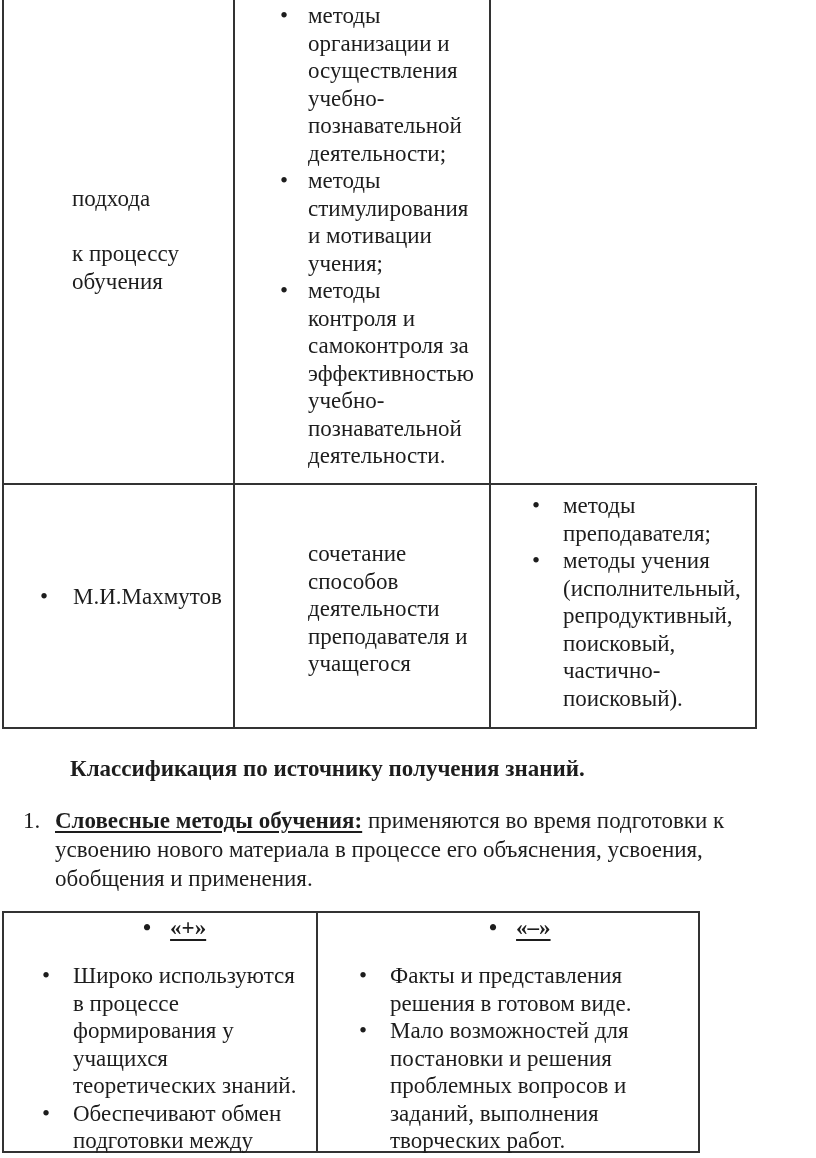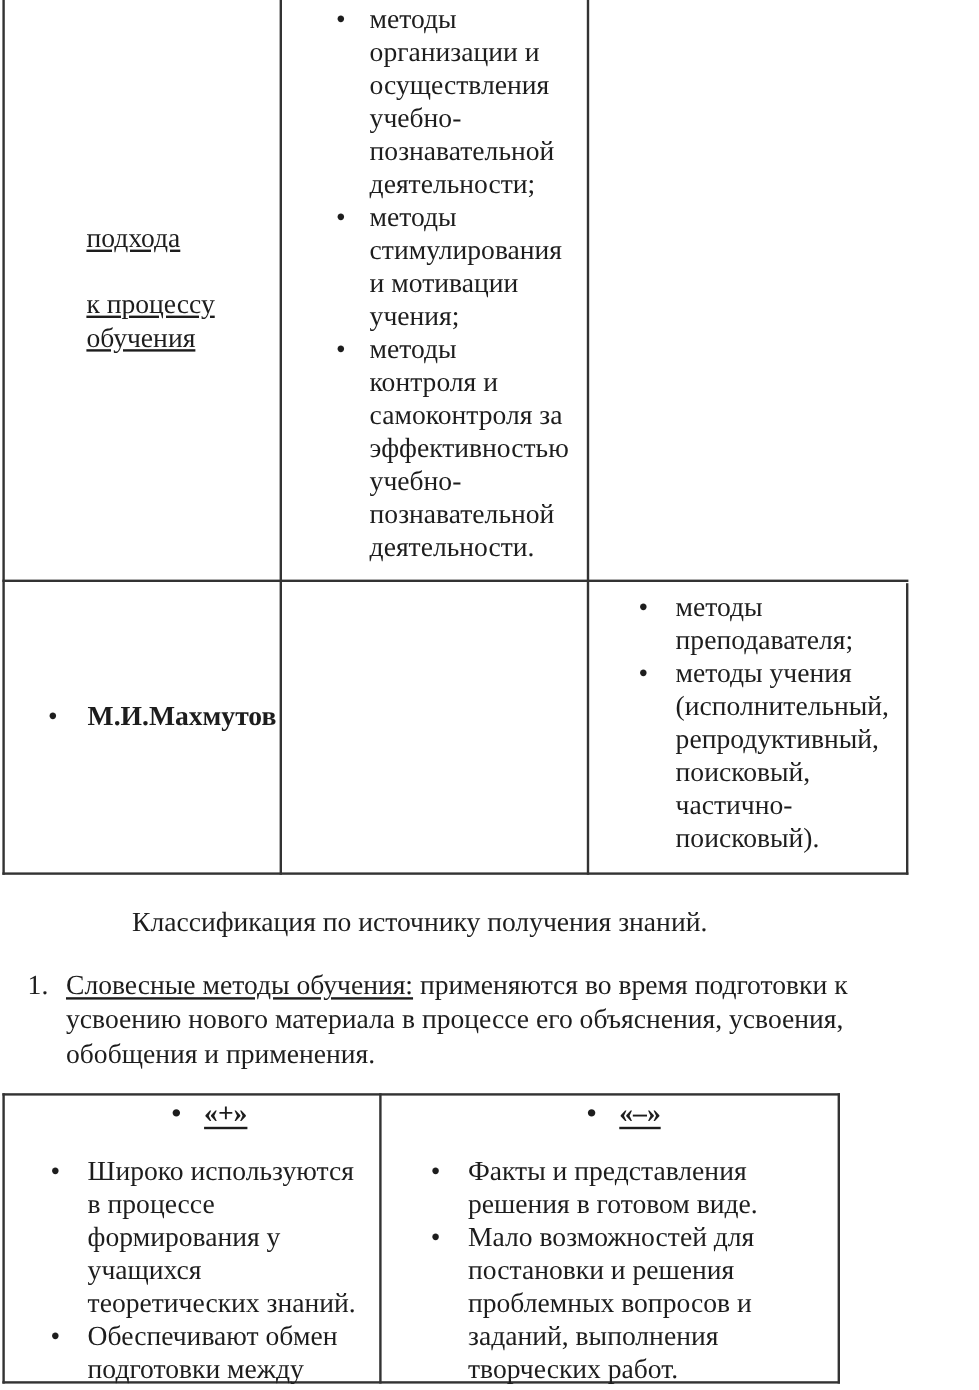--- a/index.html
+++ b/index.html
@@ -8,52 +8,51 @@
     width:816px; height:1158px;
     background:#ffffff;
     overflow:hidden;
     font-family:"Liberation Serif", serif;
     font-size:23px;
     line-height:27.5px;
     color:#1d1d1d;
   }
   .abs { position:absolute; }
   .line { position:absolute; background:#333333; }
-  .pre  { white-space:pre-line;text-decoration:underline; }
+  .pre  { white-space:pre-line; }
 
   
   .item { position:relative; }
   .item .item-text { padding-left:31px; white-space:pre-line; }
   .item.pad28 .item-text { padding-left:28px; }
-  .item.pad33 .item-text { padding-left:33px;font-weight:bold; }
+  .item.pad33 .item-text { padding-left:33px; }
   .bullet {
     position:absolute; left:0; top:0;
     font-size:23px; line-height:27.5px;
   }
 
   
   .t2h { position:absolute; display:flex; gap:19px; font-weight:bold; }
   .t2h .hdr-text {
     text-decoration:underline;
     text-decoration-thickness:2px;
     text-underline-offset:4px;
   }
 
   .heading {
     position:absolute;
-    font-weight:normal;
+    font-weight:bold;
     line-height:29px;
     white-space:nowrap;
-    margin-left:40px;
   }
 
   .para-num  { position:absolute; line-height:29px; }
   .para-body { position:absolute; line-height:29px; text-align:left; }
   .para-lead {
-    font-weight:normal;
+    font-weight:bold;
     text-decoration:underline;
     text-decoration-thickness:2px;
     text-underline-offset:3px;
   }
 </style>
 </head>
 <body>
 
 <div class="page">
 
@@ -98,20 +97,25 @@
     </div>
   </div>
 
   <div class="abs" style="left:40px; top:583px; width:192px;">
     <div class="item pad33">
       <span class="bullet">•</span>
       <div class="item-text">М.И.Махмутов</div>
     </div>
   </div>
 
+  <div class="abs pre" style="left:308px; top:540px; width:185px;">сочетание
+способов
+деятельности
+преподавателя и
+учащегося</div>
 
   <div class="abs" style="left:532px; top:492px; width:224px;">
     <div class="item">
       <span class="bullet">•</span>
       <div class="item-text">методы
 преподавателя;</div>
     </div>
     <div class="item">
       <span class="bullet">•</span>
       <div class="item-text">методы учения

